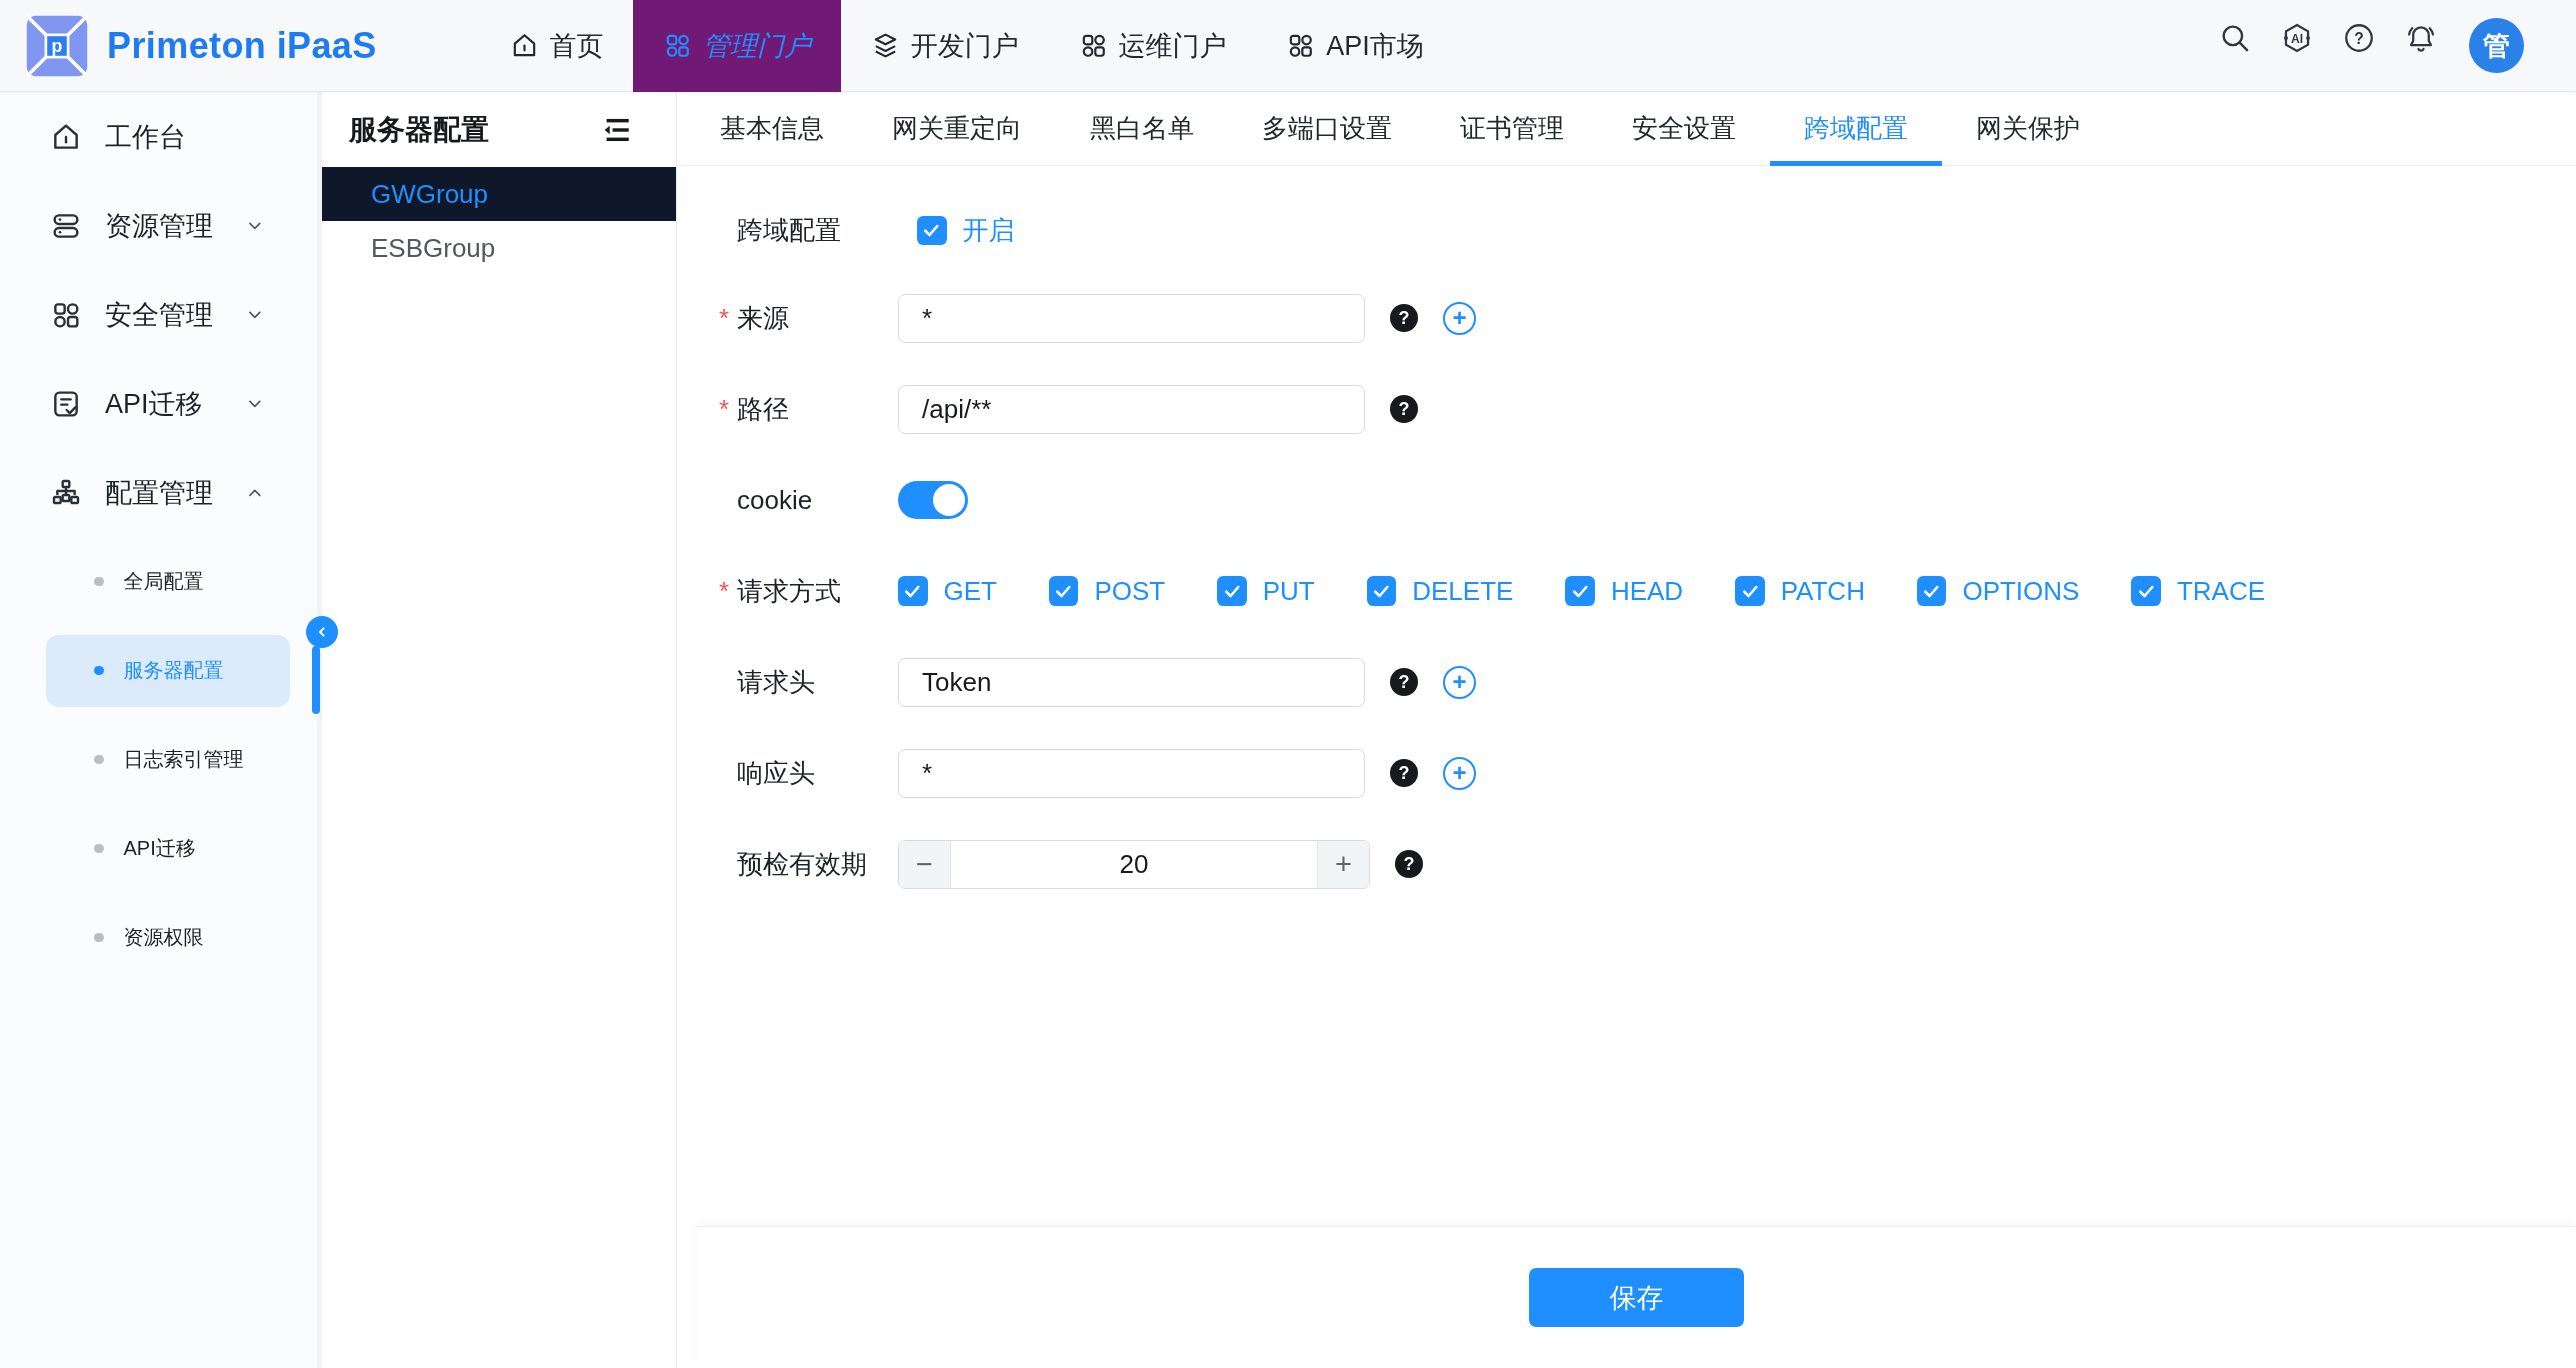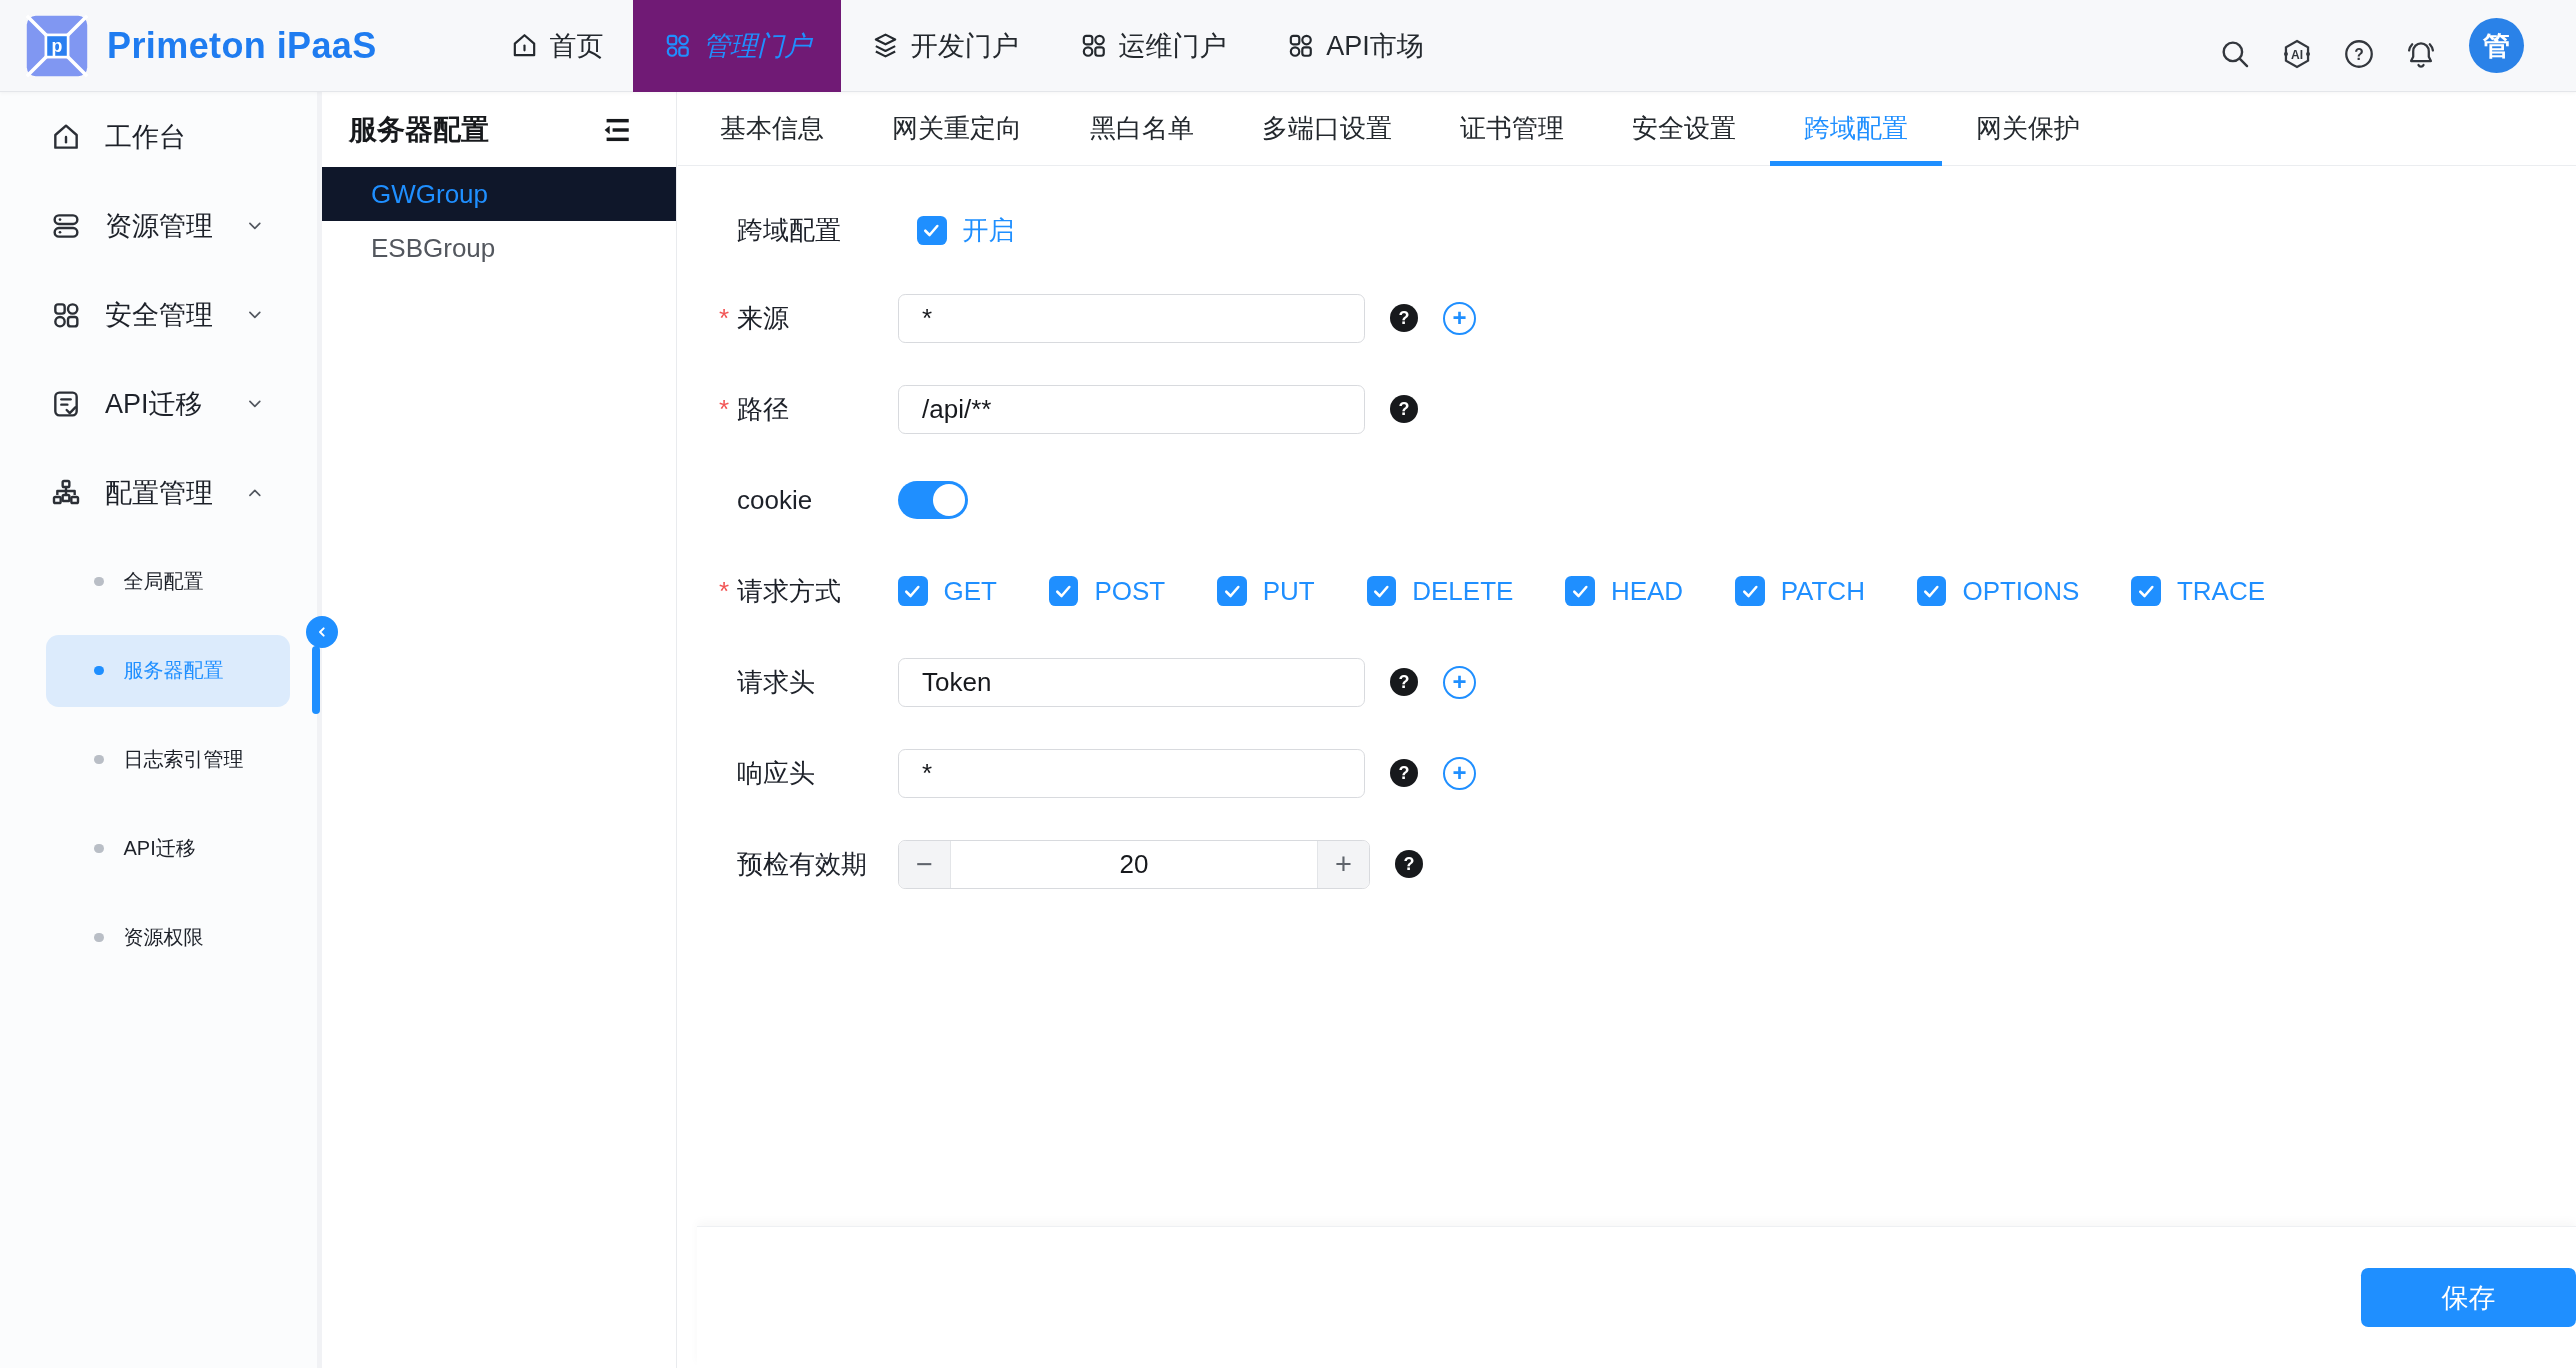--- a/index.html
+++ b/index.html
@@ -17,21 +17,21 @@
   .brand { display:flex; align-items:center; padding-left:25px; cursor:pointer; }
   .brand-logo { width:64px; height:64px; display:block; }
   .brand-title { margin-left:18px; font-size:36px; font-weight:bold; color:#1f7cf0; letter-spacing:0.4px; }
   .topnav { display:flex; height:92px; margin-left:103px; }
   .topnav-item {
     display:flex; align-items:center; gap:10.7px; padding:15px 30px; height:92px;
     font-size:27px; color:#24292e; cursor:pointer; white-space:nowrap;
   }
   .topnav-item svg { width:29px; height:29px; }
   .topnav-item.active { background:#701a75; color:#1f8fff;font-style:italic; }
-  .header-actions { margin-left:auto; display:flex; align-items:flex-end; gap:23px; padding-right:52px; }
+  .header-actions { margin-left:auto; display:flex; align-items:flex-start; gap:23px; padding-right:52px; }
   .action-icon { width:39px; height:39px; display:flex; align-items:center; justify-content:center; color:#33373d; cursor:pointer; }
   .action-icon svg { width:34px; height:34px; }
   .avatar {
     width:55px; height:55px; border-radius:50%; background:#2a82e8; color:#fff;
     display:flex; align-items:center; justify-content:center; font-size:27px; font-weight:bold; cursor:pointer; margin-left:5.4px;
   }
 
   
   .sidebar {
     position:absolute; left:0; top:92px; width:322px; height:1276px;
@@ -132,21 +132,21 @@
   }
   .step-btn.minus { border-right:0.9px solid #e3e5e8; }
   .step-btn.plus { border-left:0.9px solid #e3e5e8; }
   .step-value {
     flex:1; border:none; outline:none; text-align:center; font-size:26px; color:#17191d;
     font-family:"Liberation Sans","DejaVu Sans",sans-serif;
   }
 
   .footer {
     flex:none; height:142px; border-top:0.9px solid #eef0f3; box-shadow:0 -5.4px 9px rgba(31,35,41,0.03);
-    display:flex; justify-content:flex-end;margin-left:19px;
+    display:flex; justify-content:center;margin-left:19px;
   }
   .save-btn {
     margin-top:41px; width:215px; height:59px; background:#1f8fff; color:#fff; border:none; border-radius:7.2px;
     font-size:27px; cursor:pointer; font-family:"Liberation Sans","DejaVu Sans",sans-serif;
   }
 </style>
 </head>
 <body>
 
 <div class="page">

